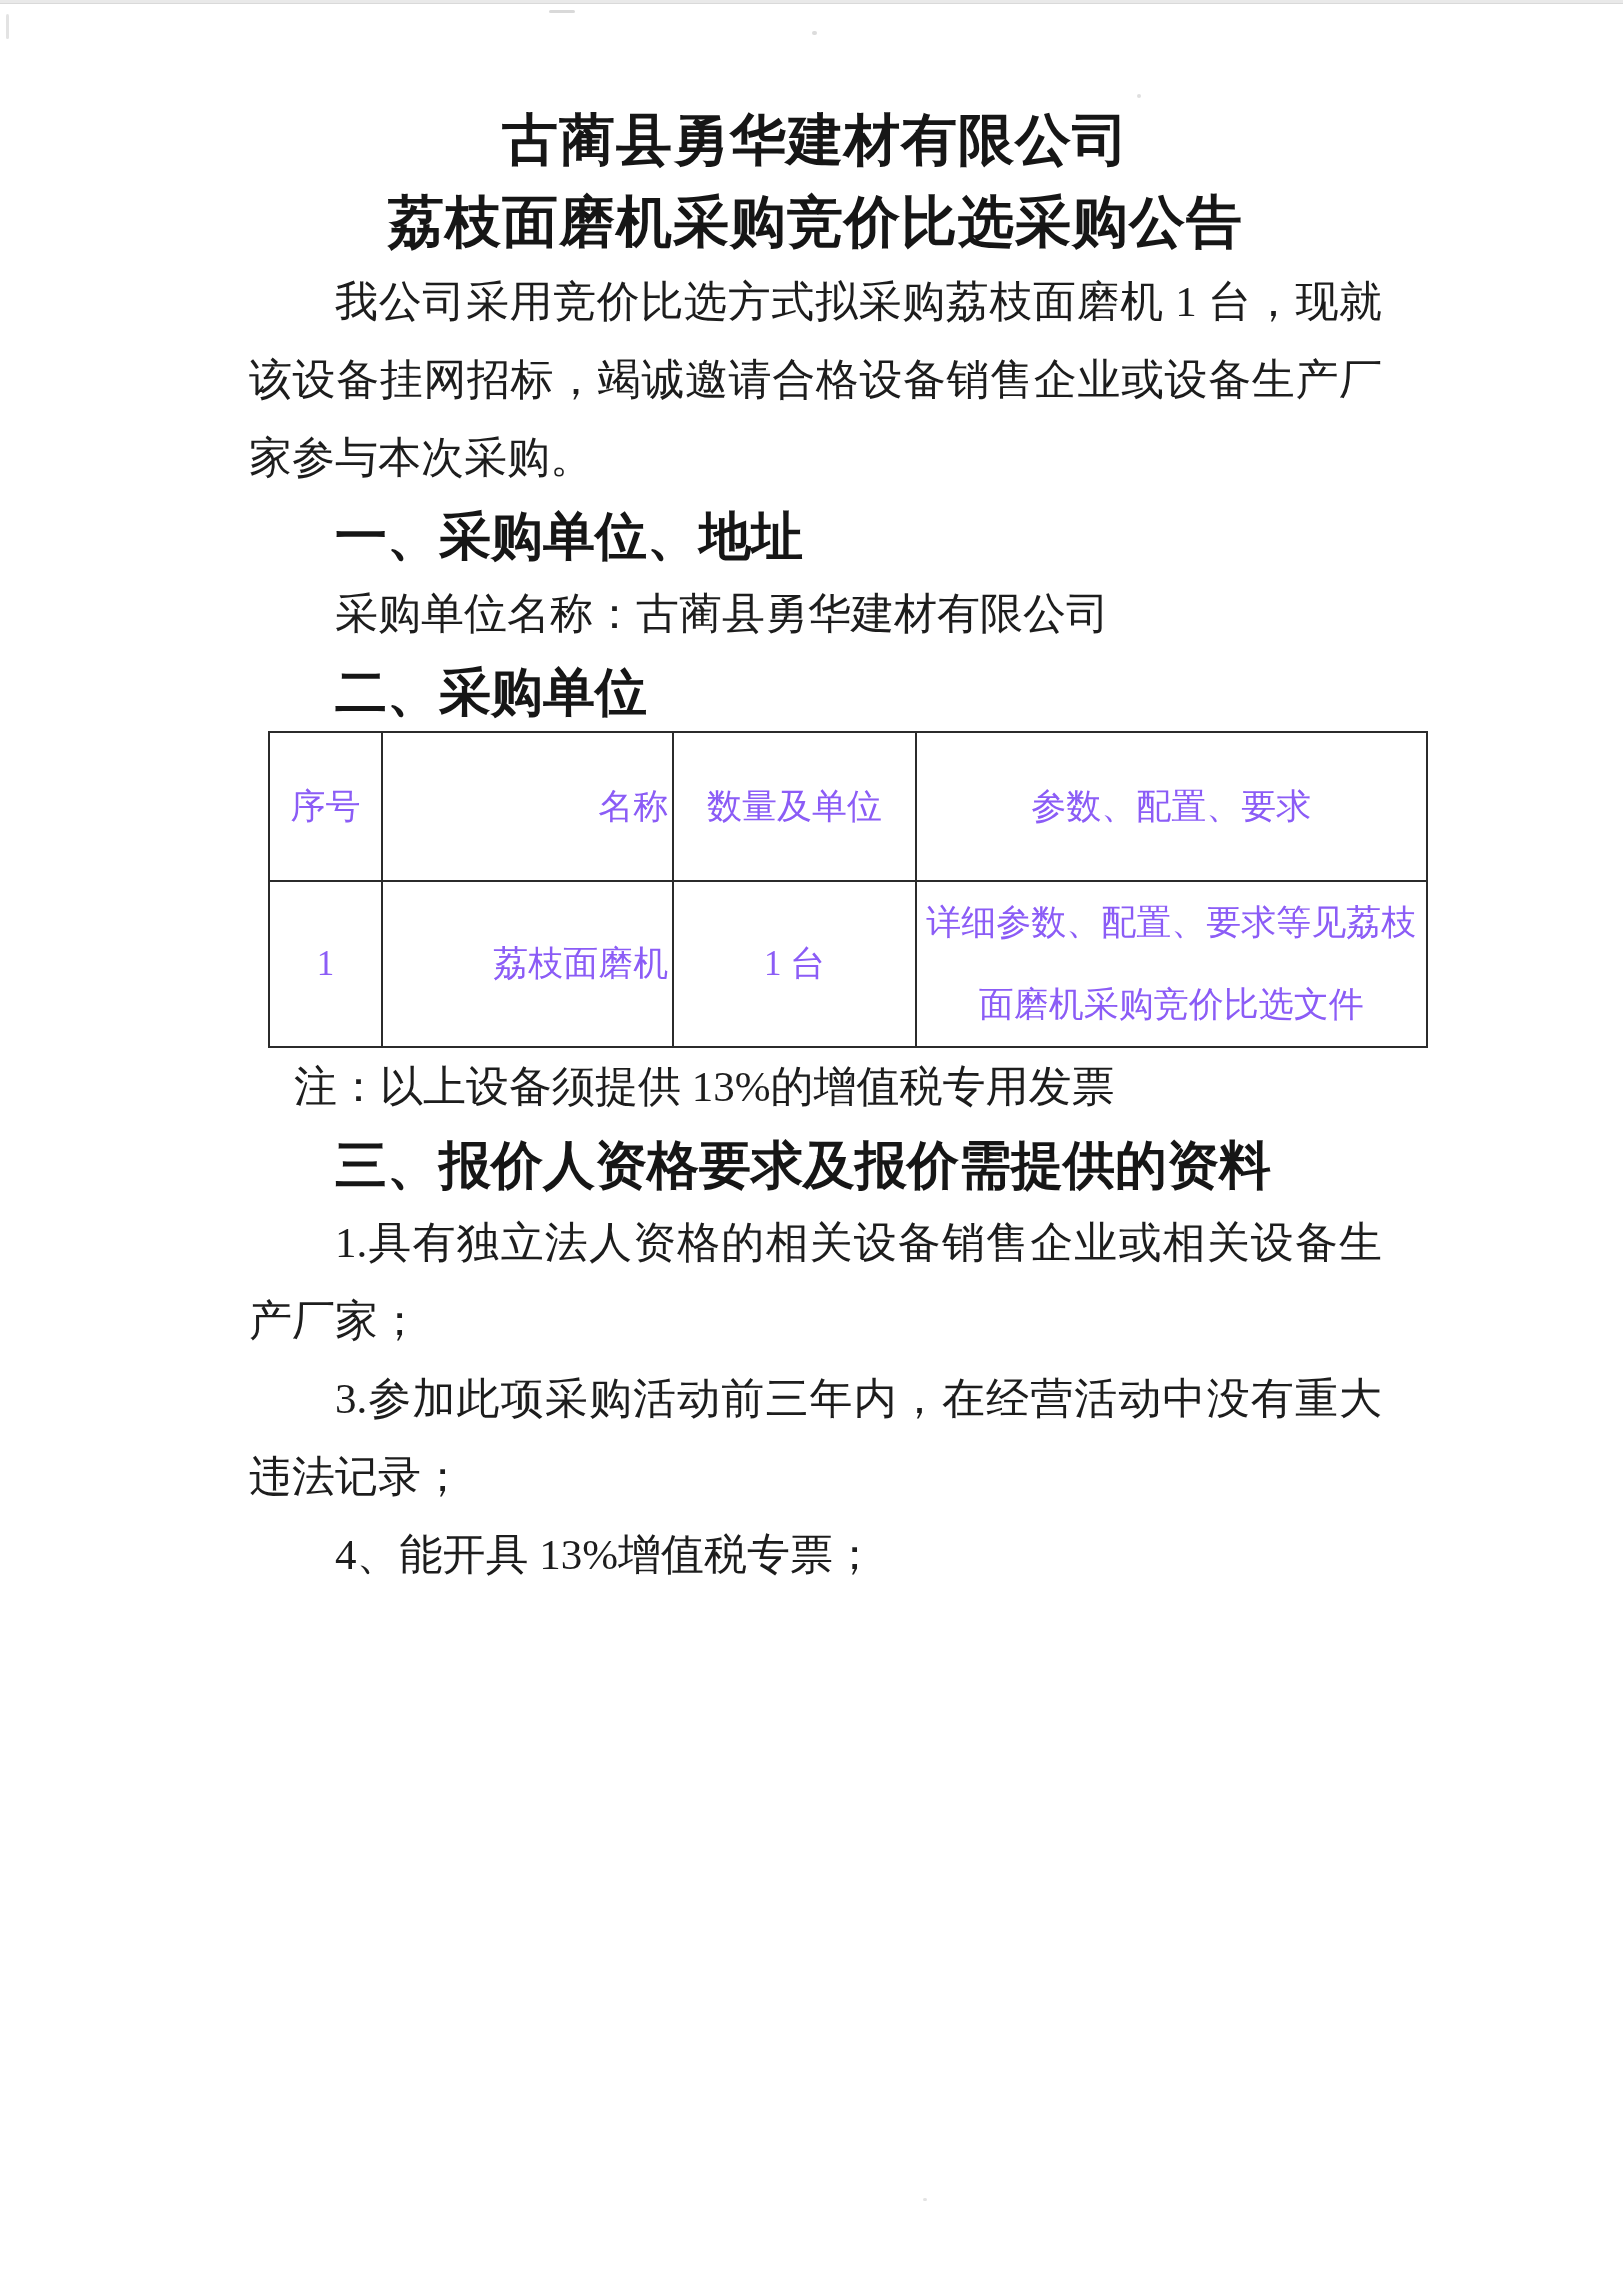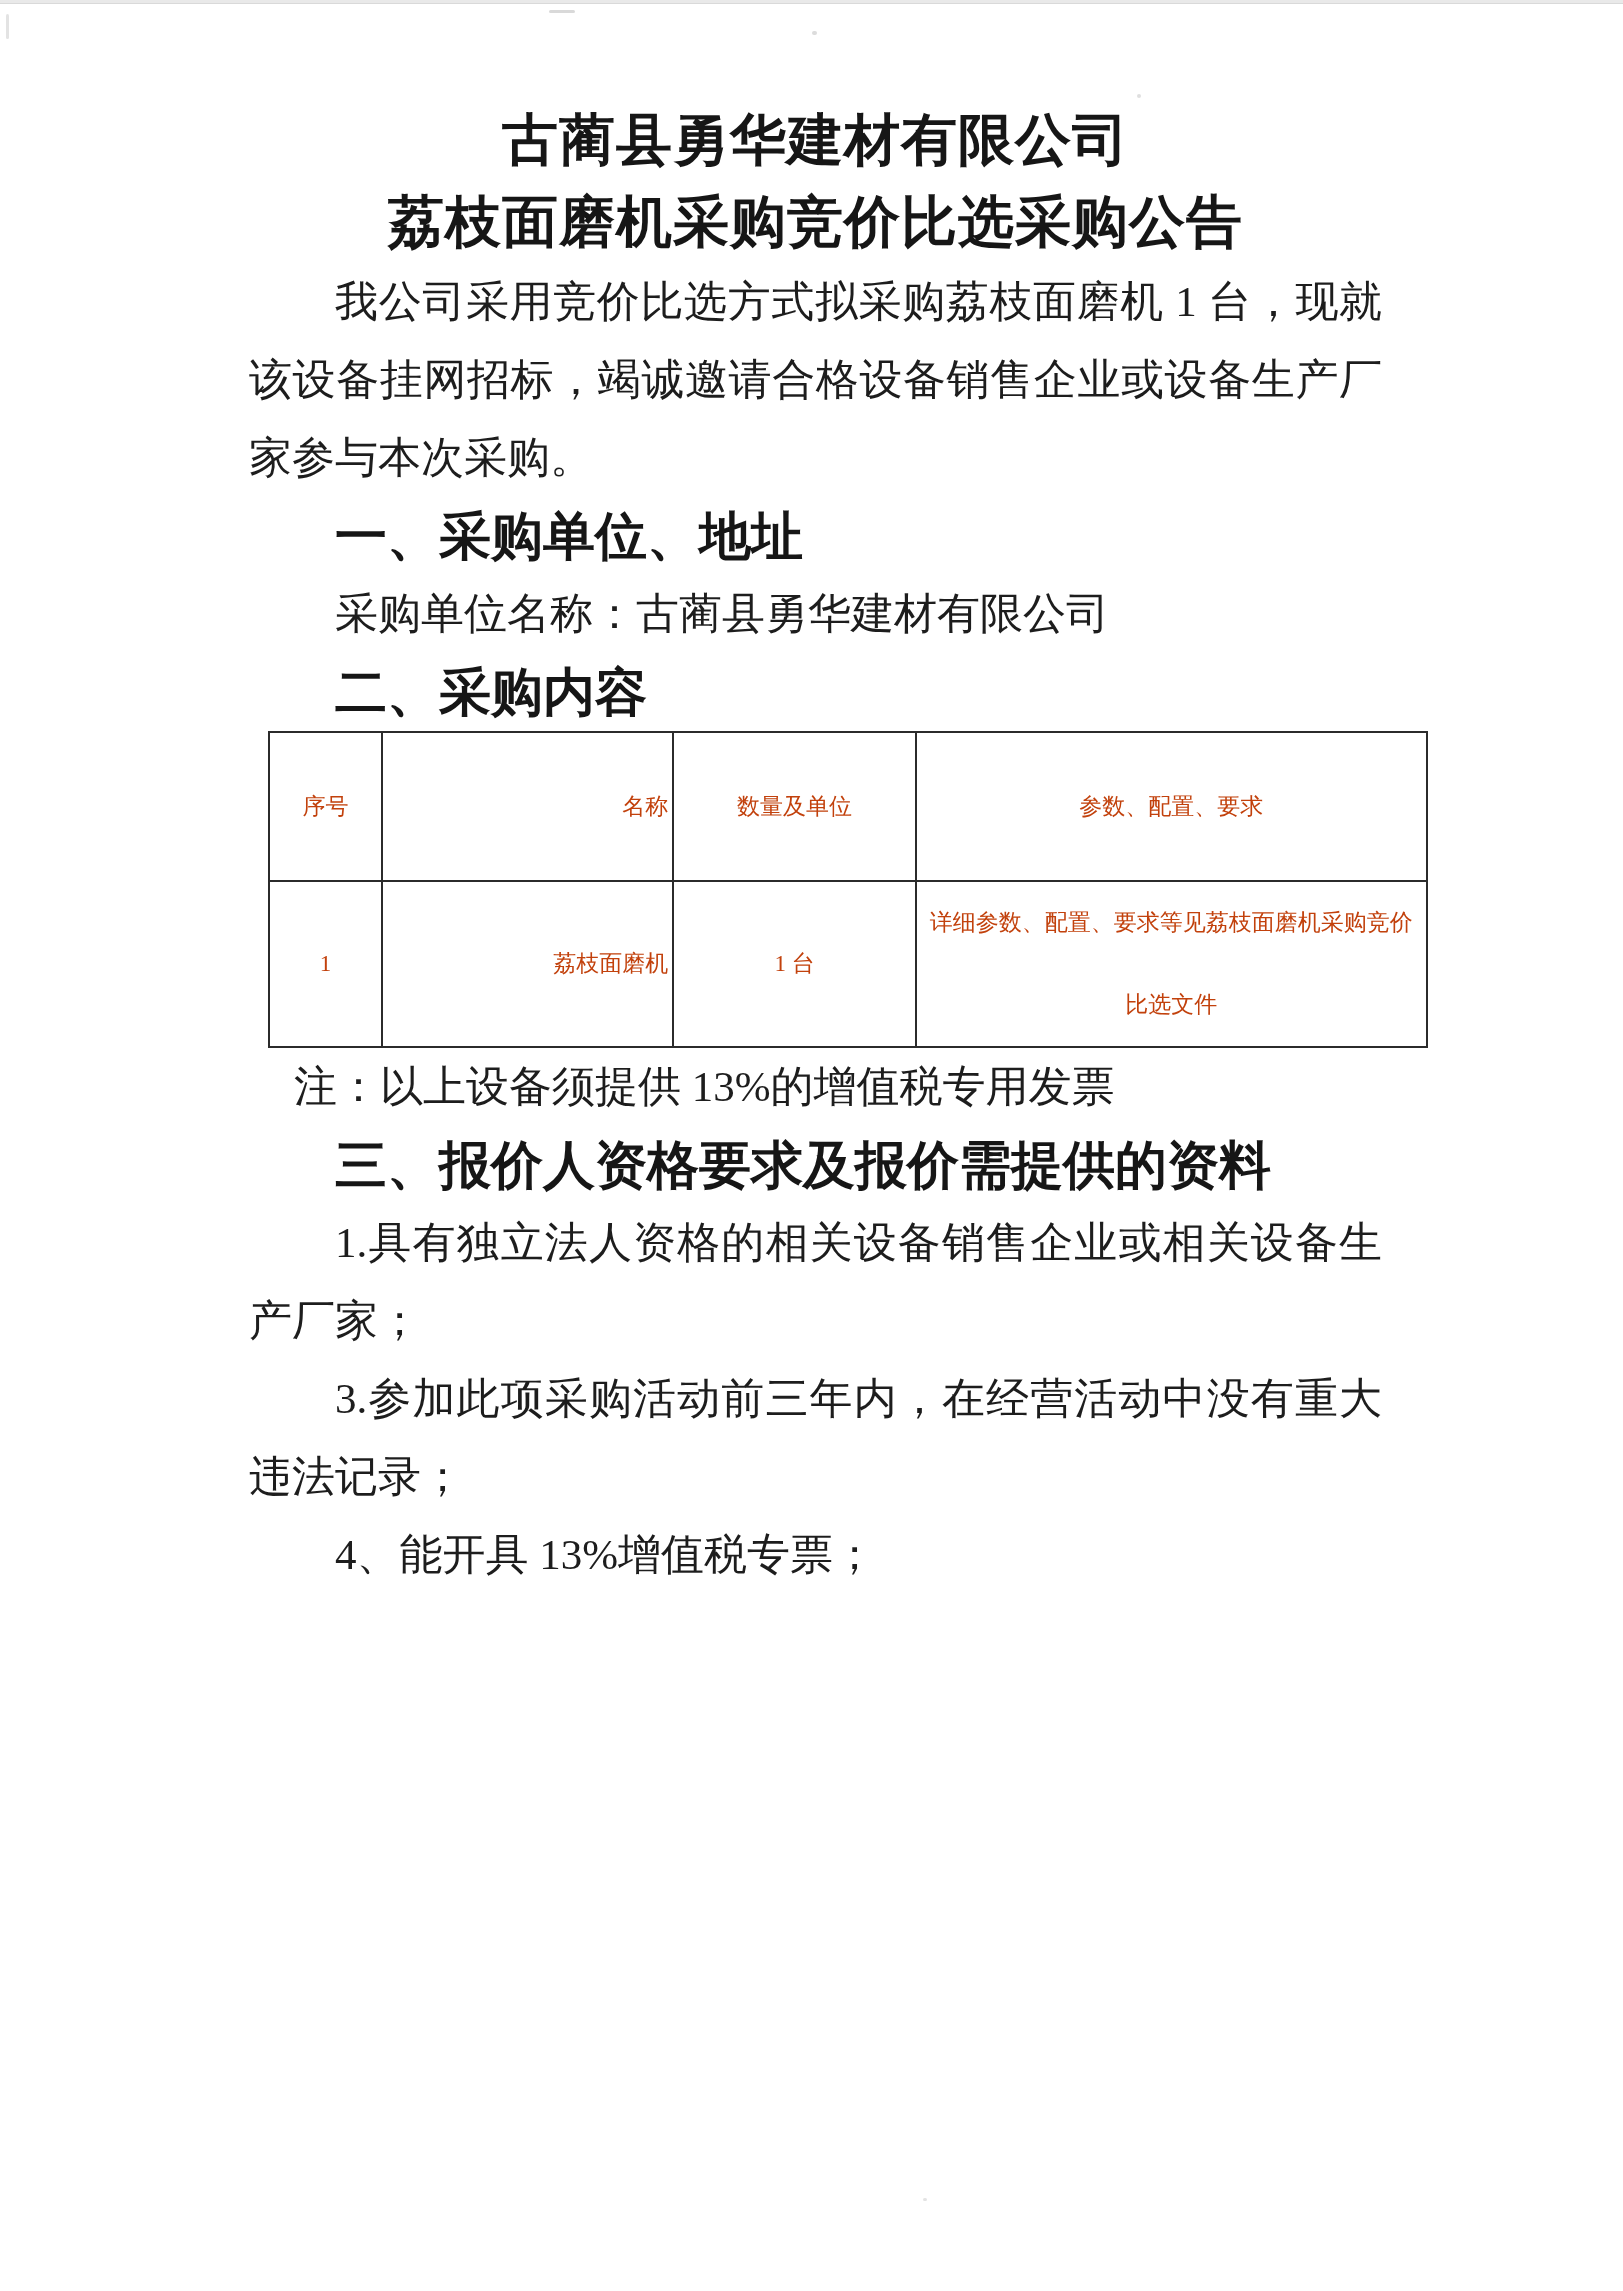--- a/index.html
+++ b/index.html
@@ -38,22 +38,22 @@
     line-height:78px;
     text-indent:86px;
     color:#161616;
   }
   table.proc{
     border-collapse:collapse;
     table-layout:fixed;
     margin-left:18.6px;
     width:1119px;
     text-align:center;
-    font-size:23px;
-    color:#c2410c;
+    font-size:35px;
+    color:#8b5cf6;
     border:2.9px solid #2b2b2b;
   }
   table.proc th, table.proc td{
     border:2px solid #2b2b2b;
     font-weight:400;
     padding:0 3.9px;
     vertical-align:middle;
   }
   table.proc thead th{height:147px;line-height:59px;}
   table.proc tbody td{height:162px;border-top:2.9px solid #2b2b2b;}
@@ -79,21 +79,21 @@
   <div class="title-block">
     <p class="title-line">古蔺县勇华建材有限公司</p>
     <p class="title-line">荔枝面磨机采购竞价比选采购公告</p>
   </div>
 
   <p class="body indent intro">我公司采用竞价比选方式拟采购荔枝面磨机 1 台，现就该设备挂网招标，竭诚邀请合格设备销售企业或设备生产厂家参与本次采购。</p>
 
   <h2 class="sec">一、采购单位、地址</h2>
   <p class="body indent">采购单位名称：古蔺县勇华建材有限公司</p>
 
-  <h2 class="sec">二、采购内容</h2>
+  <h2 class="sec">二、采购单位</h2>
 
   <table class="proc">
     <thead>
       <tr>
         <th class="c1">序号</th>
         <th class="c2">名称</th>
         <th class="c3">数量及单位</th>
         <th class="c4">参数、配置、要求</th>
       </tr>
     </thead>

